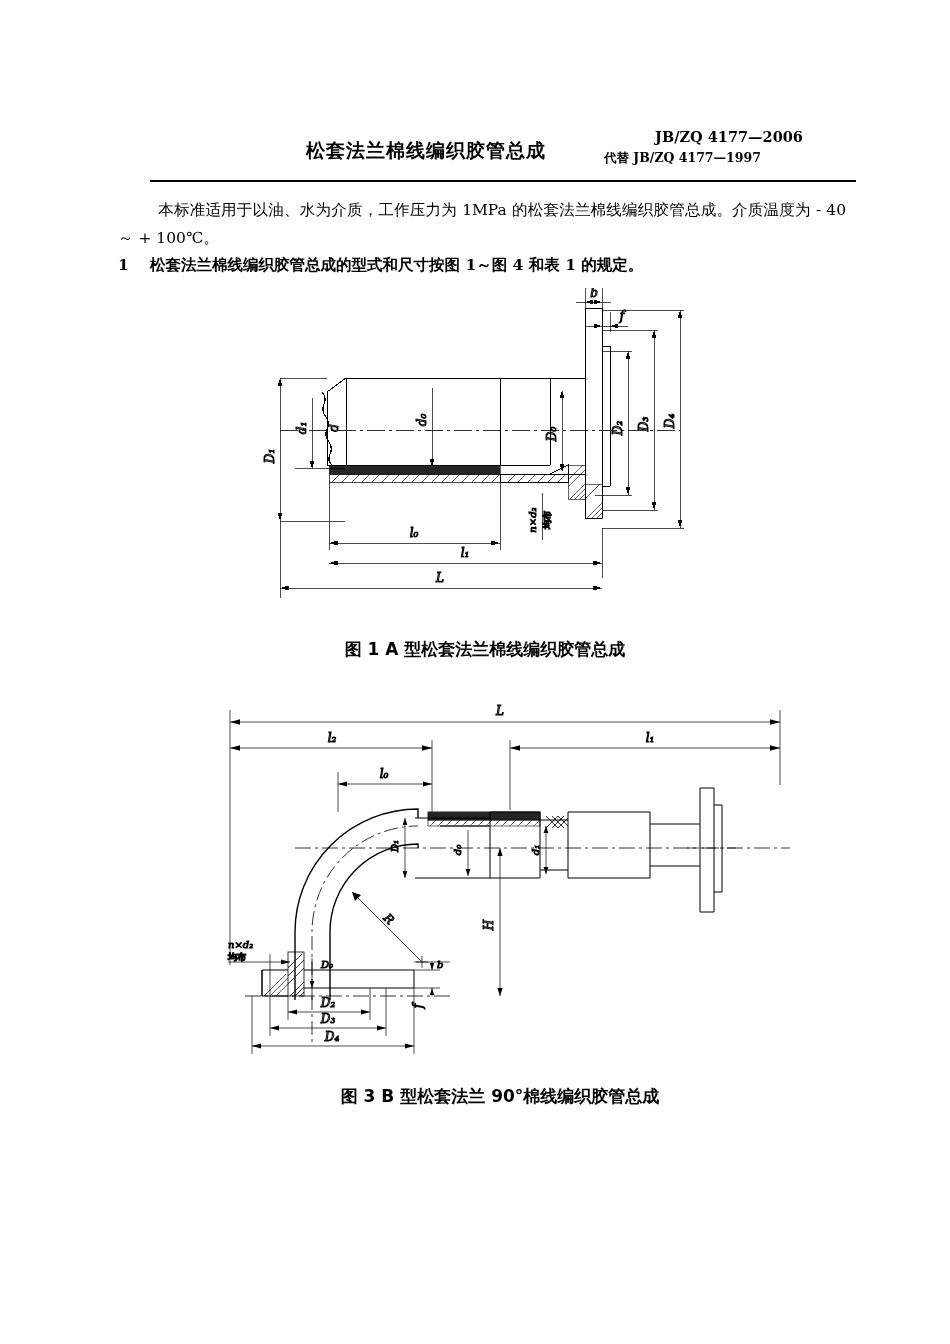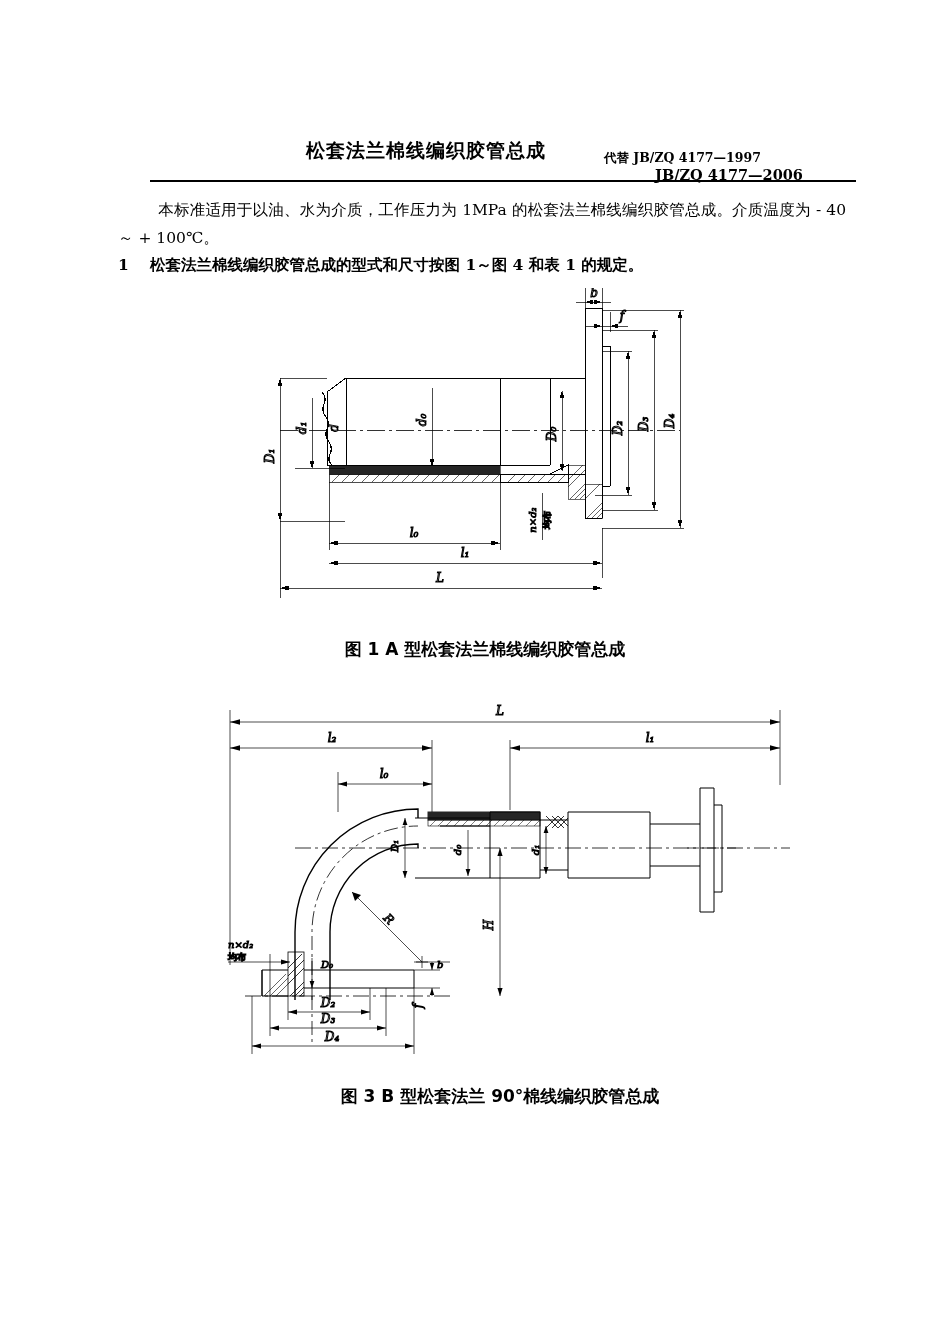--- a/index.html
+++ b/index.html
@@ -12,21 +12,21 @@
   
   .hdr{position:absolute;left:150px;top:128px;width:706px;height:46px;}
   .hdr-title{
     position:absolute;left:96px;top:10px;width:360px;text-align:center;
     font-family:"DejaVu Sans","Liberation Sans",sans-serif;
     font-weight:bold;font-size:19px;letter-spacing:1px;white-space:nowrap;
   }
   .hdr-std{
     position:absolute;right:2px;top:0px;width:250px;text-align:center;
     font-family:"DejaVu Serif","Liberation Serif",serif;
-    font-weight:bold;font-size:14.5px;white-space:nowrap;margin-top:38px;
+    font-weight:bold;font-size:14.5px;white-space:nowrap;
   }
   .hdr-prev{
     position:absolute;right:2px;top:22px;width:250px;text-align:left;
     font-family:"DejaVu Serif","Liberation Serif",serif;
     font-weight:bold;font-size:12.5px;white-space:nowrap;
   }
   .hdr-rule{position:absolute;left:150px;top:180px;width:706px;height:2px;background:#000;}
 
   
   .para{

